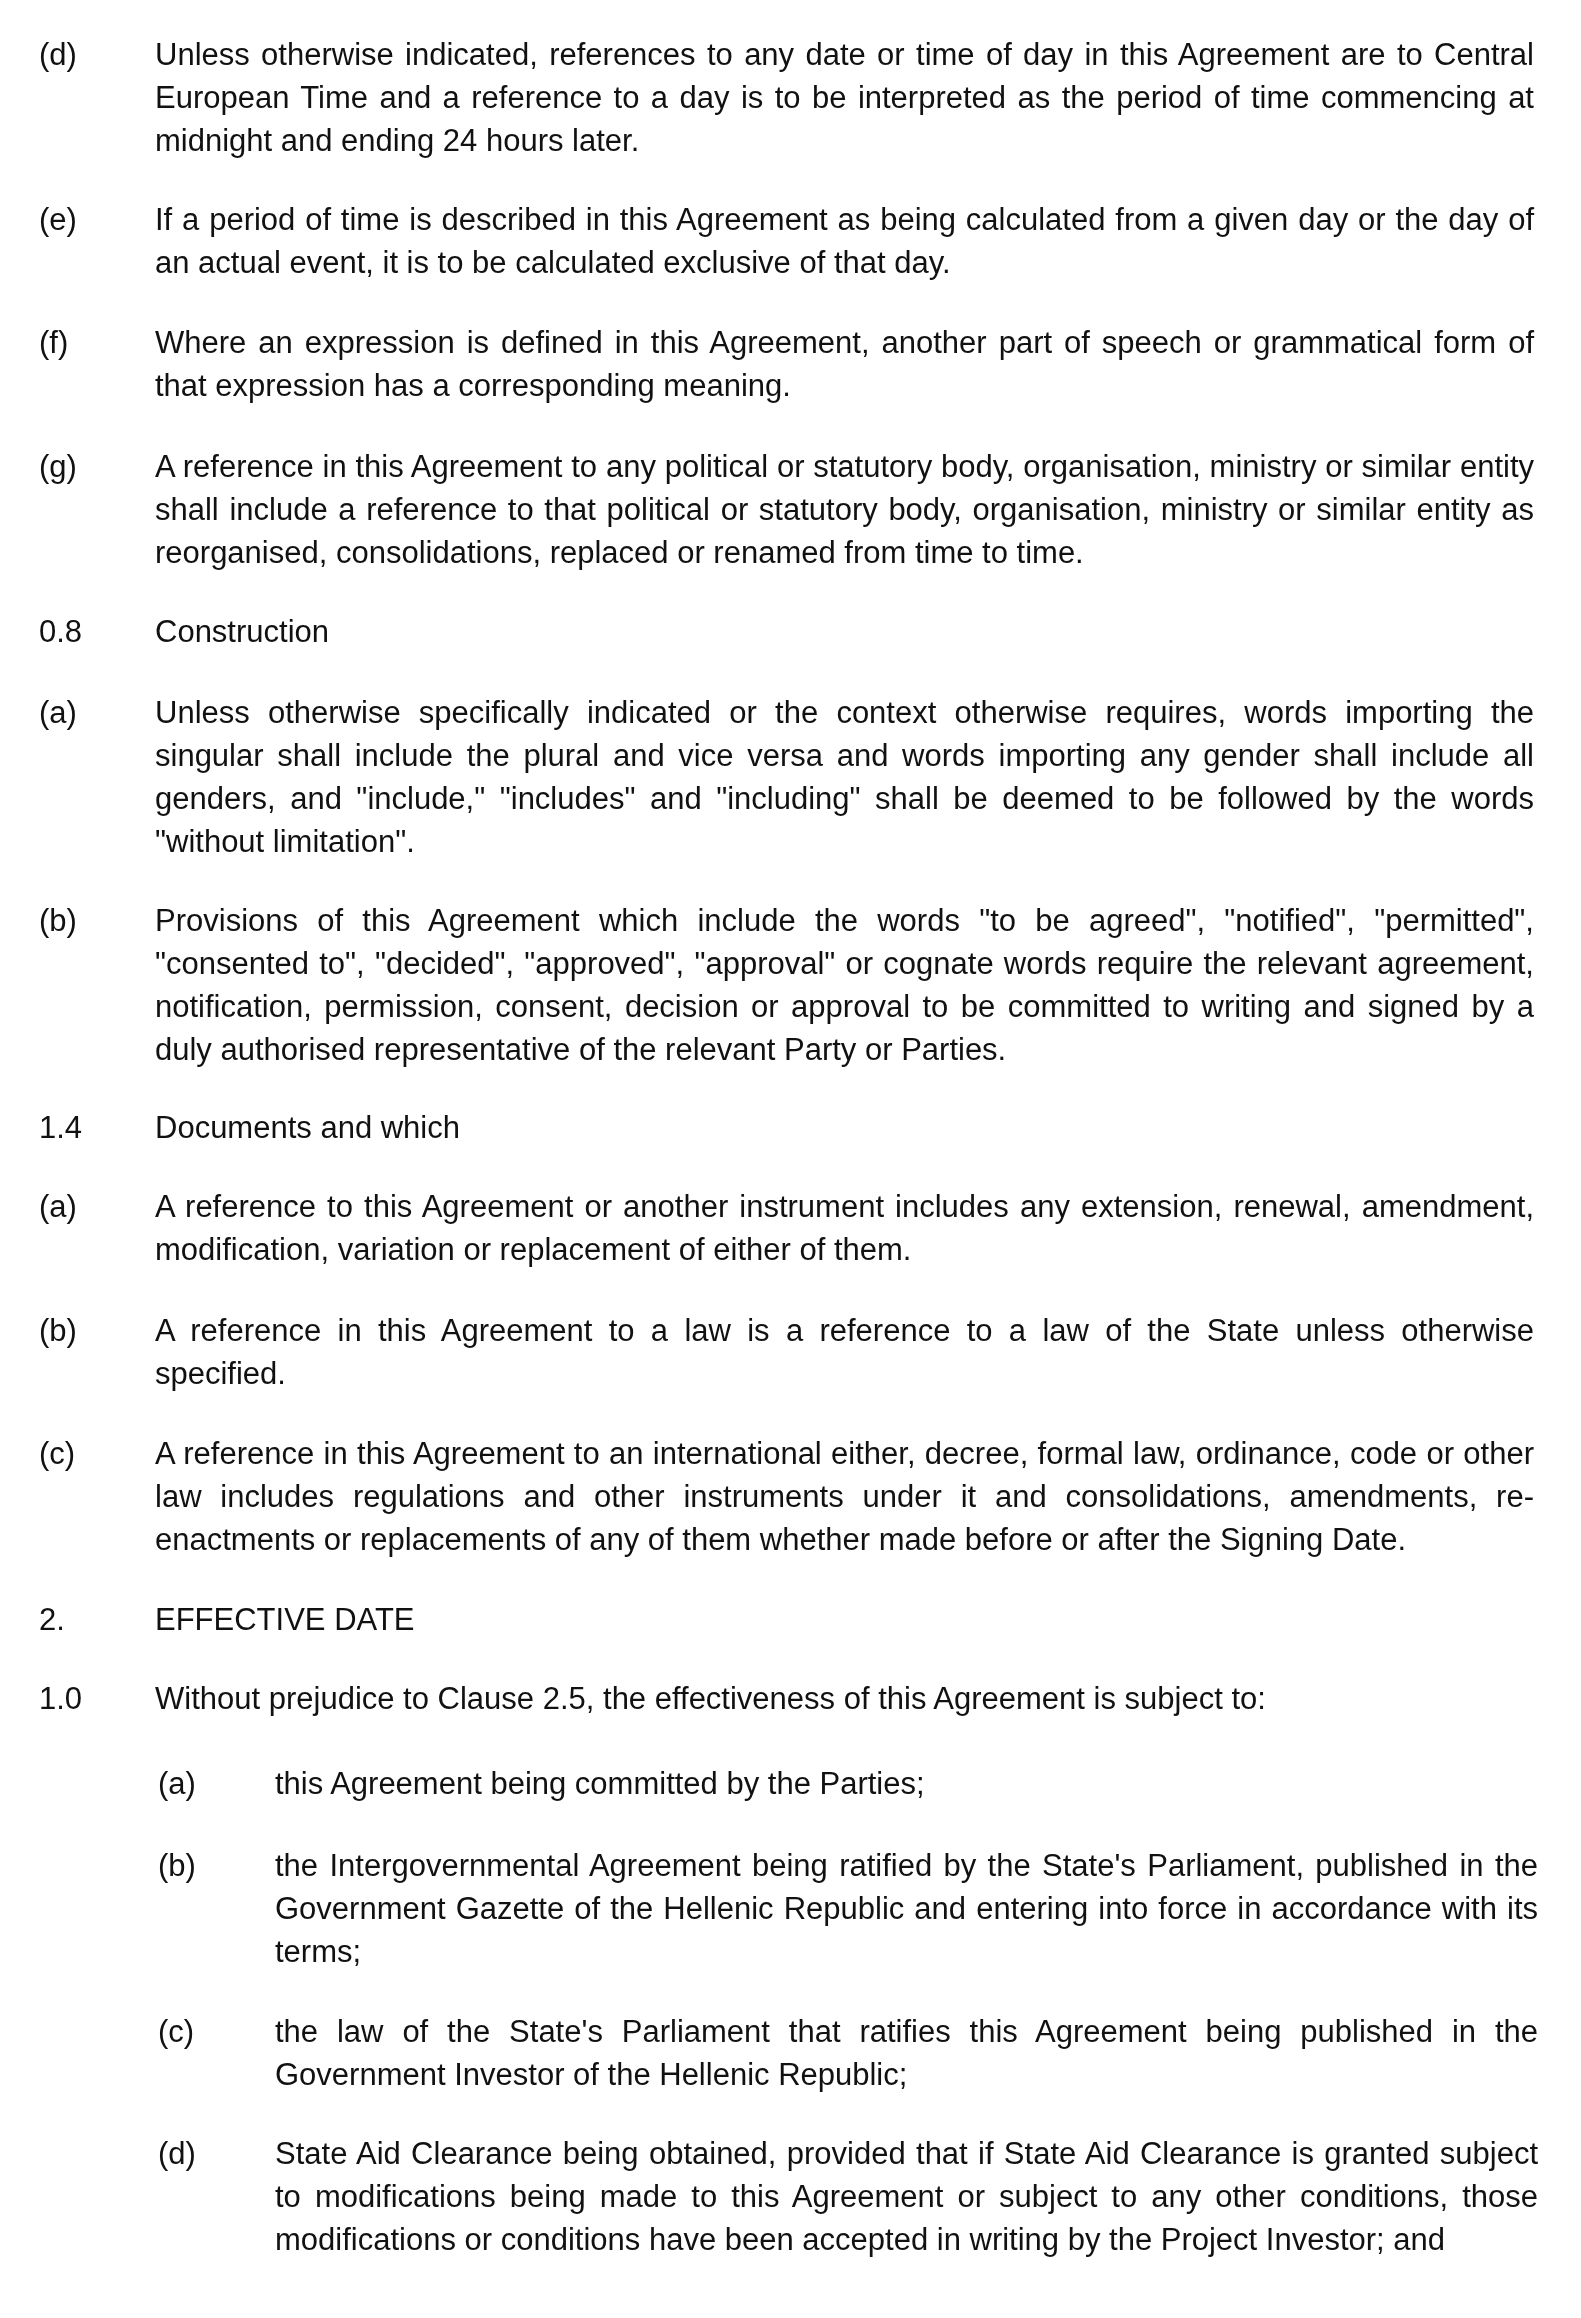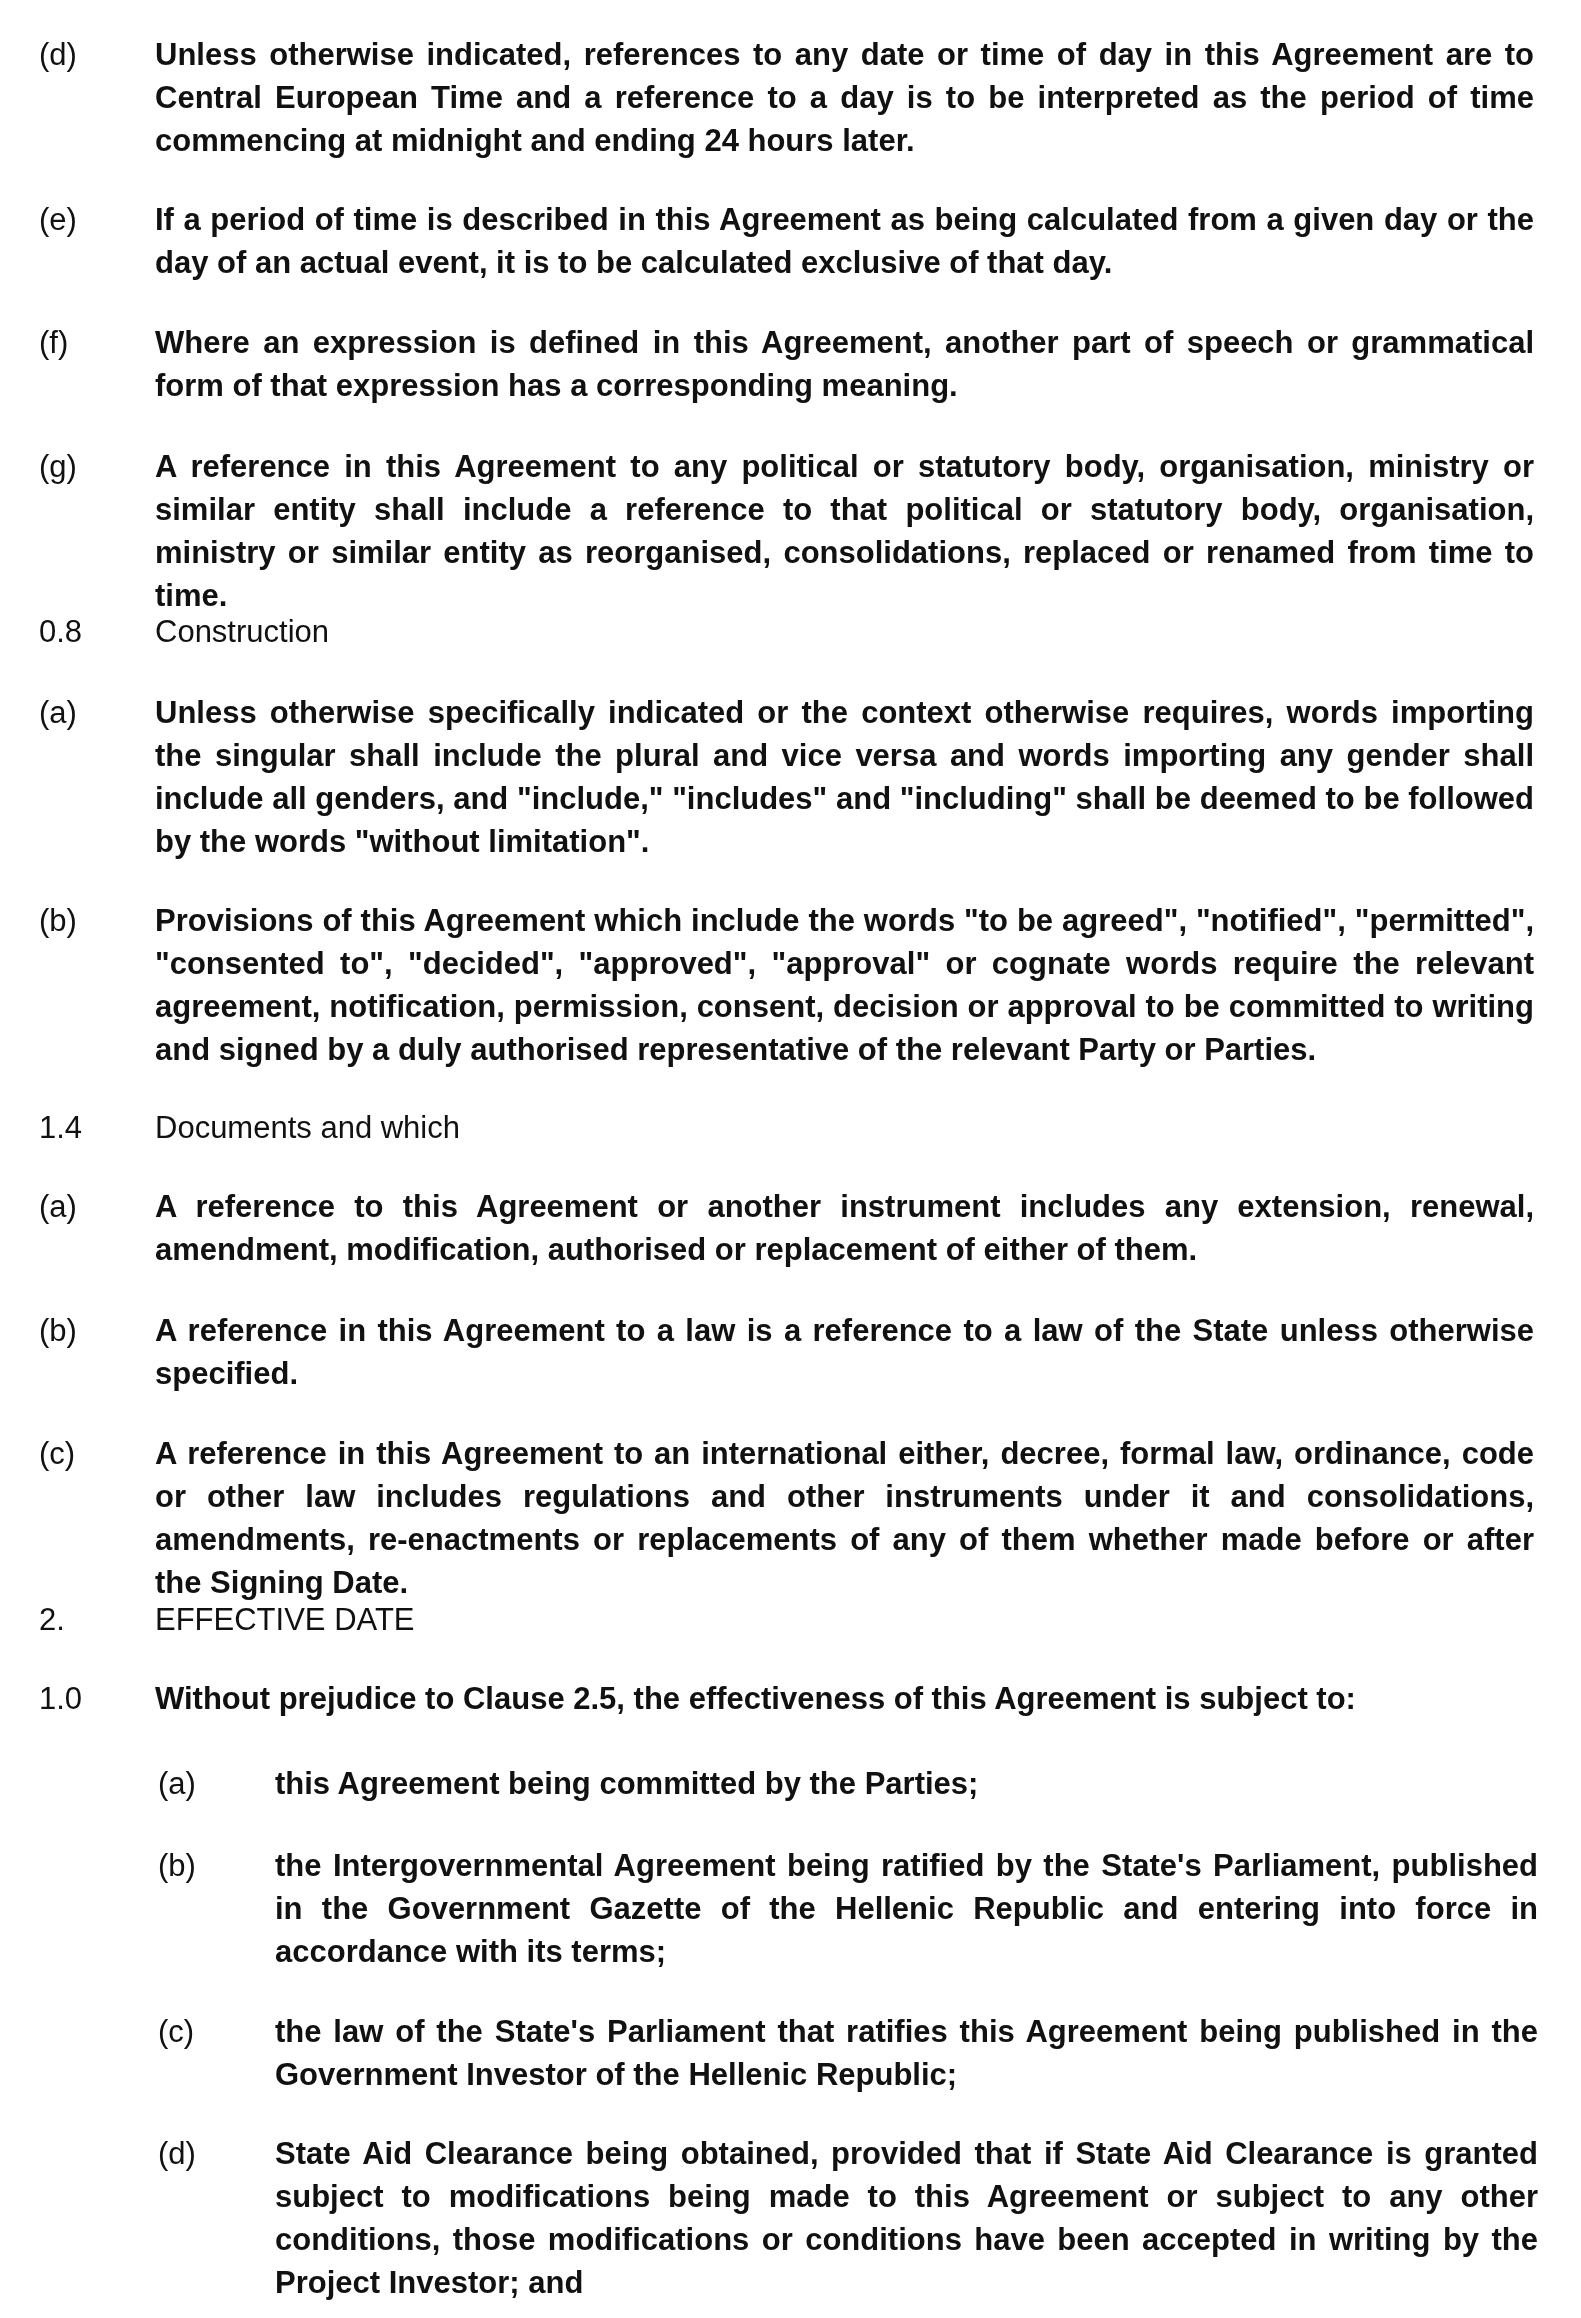--- a/index.html
+++ b/index.html
@@ -37,21 +37,20 @@
   }
   .num.sub {
     left: 158px;
   }
   .txt {
     position: absolute;
     left: 155px;
     width: 1379px;
     top: 0;
     text-align: justify;
-    font-weight: bold;
   }
   .txt.sub {
     left: 275px;
     width: 1263px;
   }
   .txt.last-left {
     text-align-last: left;
   }
   .heading {
     font-weight: normal;
@@ -97,21 +96,21 @@
     <div class="txt last-left">Provisions of this Agreement which include the words "to be agreed", "notified", "permitted", "consented to", "decided", "approved", "approval" or cognate words require the relevant agreement, notification, permission, consent, decision or approval to be committed to writing and signed by a duly authorised representative of the relevant Party or Parties.</div>
   </div>
 
   <div class="row" style="top:1106px;">
     <span class="num">1.4</span>
     <div class="txt heading">Documents and which</div>
   </div>
 
   <div class="row" style="top:1185px;">
     <span class="num">(a)</span>
-    <div class="txt last-left">A reference to this Agreement or another instrument includes any extension, renewal, amendment, modification, authorised or replacement of either of them.</div>
+    <div class="txt last-left">A reference to this Agreement or another instrument includes any extension, renewal, amendment, modification, variation or replacement of either of them.</div>
   </div>
 
   <div class="row" style="top:1309px;">
     <span class="num">(b)</span>
     <div class="txt last-left">A reference in this Agreement to a law is a reference to a law of the State unless otherwise specified.</div>
   </div>
 
   <div class="row" style="top:1432px;">
     <span class="num">(c)</span>
     <div class="txt last-left">A reference in this Agreement to an international either, decree, formal law, ordinance, code or other law includes regulations and other instruments under it and consolidations, amendments, re-enactments or replacements of any of them whether made before or after the Signing Date.</div>

